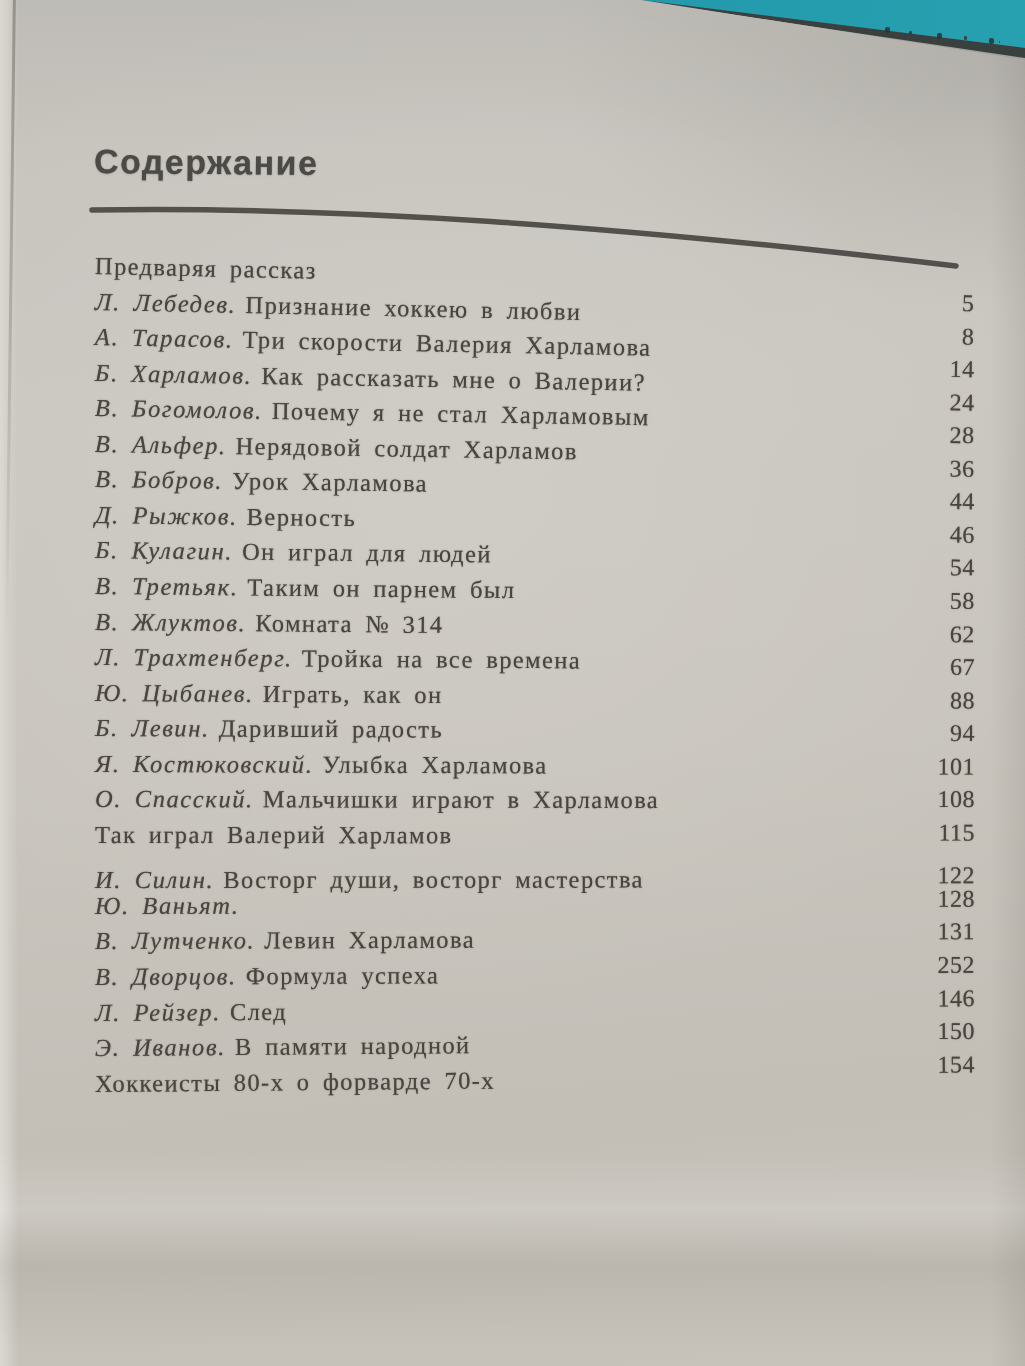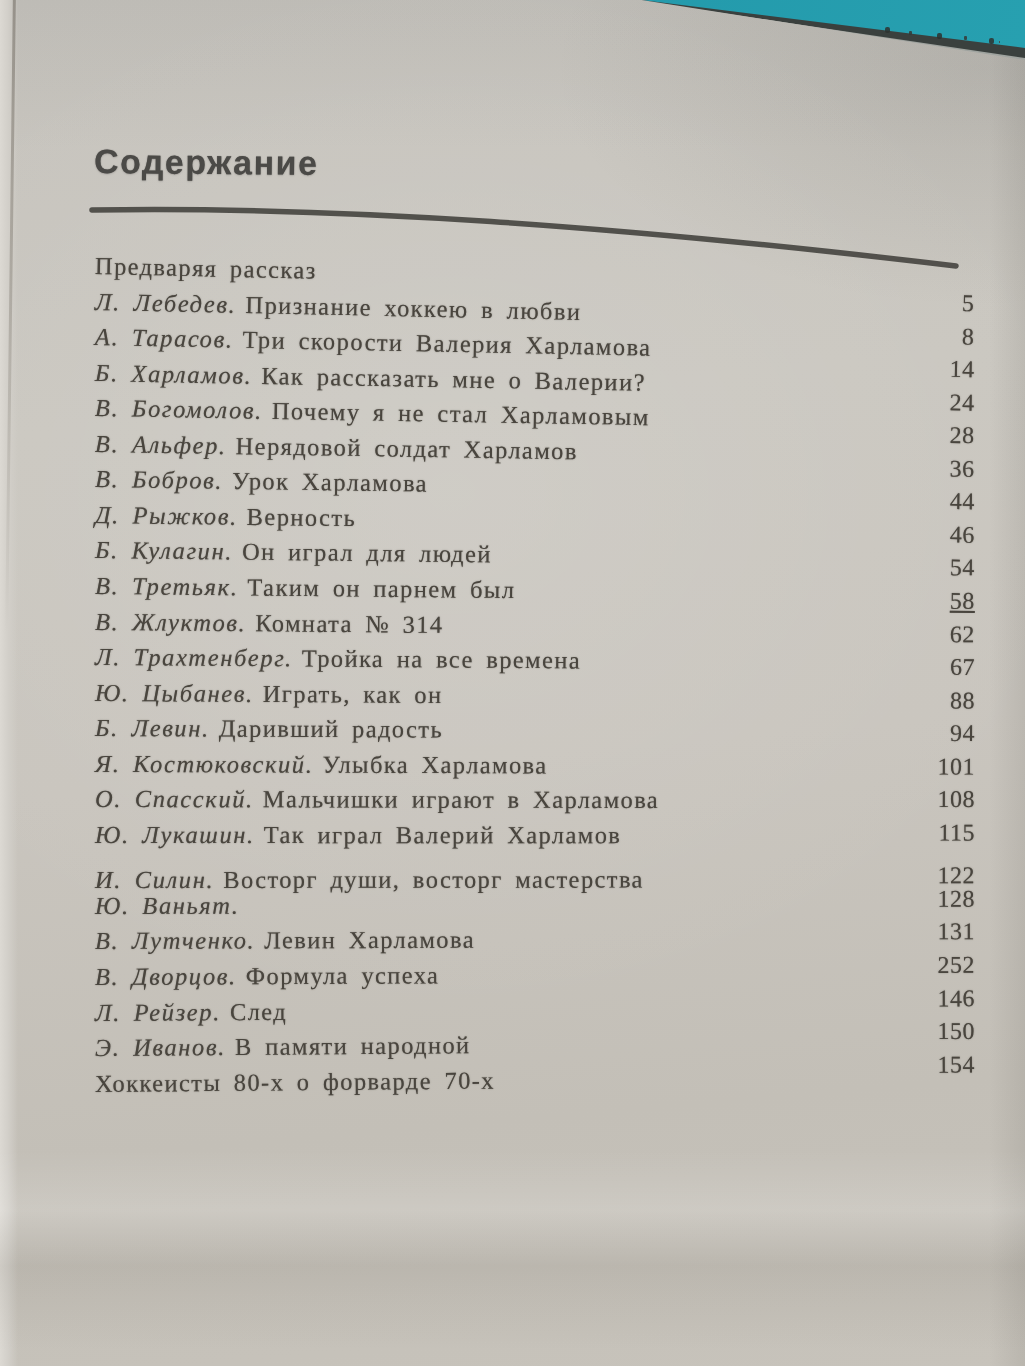--- a/index.html
+++ b/index.html
@@ -151,21 +151,21 @@
           <span class="pagenum" style="transform: translateY(8.86957px);">46</span>
         </div>
         <div class="toc-row" style="top: 284.4px; transform: rotate(0.641304deg);">
           <span class="author">Б. Кулагин.</span>
           <span class="title">Он играл для людей</span>
           <span class="pagenum" style="transform: translateY(7.56522px);">54</span>
         </div>
         <div class="toc-row" style="top: 319.95px; transform: rotate(0.565217deg);">
           <span class="author">В. Третьяк.</span>
           <span class="title">Таким он парнем был</span>
-          <span class="pagenum" style="transform: translateY(6.26087px); text-decoration: underline;">58</span>
+          <span class="pagenum" style="transform: translateY(6.26087px);">58</span>
         </div>
         <div class="toc-row" style="top: 355.5px; transform: rotate(0.48913deg);">
           <span class="author">В. Жлуктов.</span>
           <span class="title">Комната № 314</span>
           <span class="pagenum" style="transform: translateY(4.95652px);">62</span>
         </div>
         <div class="toc-row" style="top: 391.05px; transform: rotate(0.413043deg);">
           <span class="author">Л. Трахтенберг.</span>
           <span class="title">Тройка на все времена</span>
           <span class="pagenum" style="transform: translateY(3.65217px);">67</span>
@@ -184,21 +184,20 @@
           <span class="author">Я. Костюковский.</span>
           <span class="title">Улыбка Харламова</span>
           <span class="pagenum" style="transform: translateY(-0.26087px); text-align: right;">101</span>
         </div>
         <div class="toc-row" style="top: 533.25px; transform: rotate(0.108696deg);">
           <span class="author">О. Спасский.</span>
           <span class="title">Мальчишки играют в Харламова</span>
           <span class="pagenum" style="transform: translateY(-1.56522px);">108</span>
         </div>
         <div class="toc-row" style="top: 568.8px; transform: rotate(0.0326086deg);">
-          <span class="author">Ю. Лукашин.</span>
           <span class="title">Так играл Валерий Харламов</span>
           <span class="pagenum" style="transform: translateY(-2.86957px);">115</span>
         </div>
         <div class="toc-row" style="top: 614px; transform: rotate(-0.0434782deg);">
           <span class="author">И. Силин.</span>
           <span class="title">Восторг души, восторг мастерства</span>
           <span class="pagenum" style="transform: translateY(-4.17391px);">122</span>
         </div>
         <div class="toc-row" style="top: 639.9px; transform: rotate(-0.119565deg);">
           <span class="author">Ю. Ваньят.</span>

